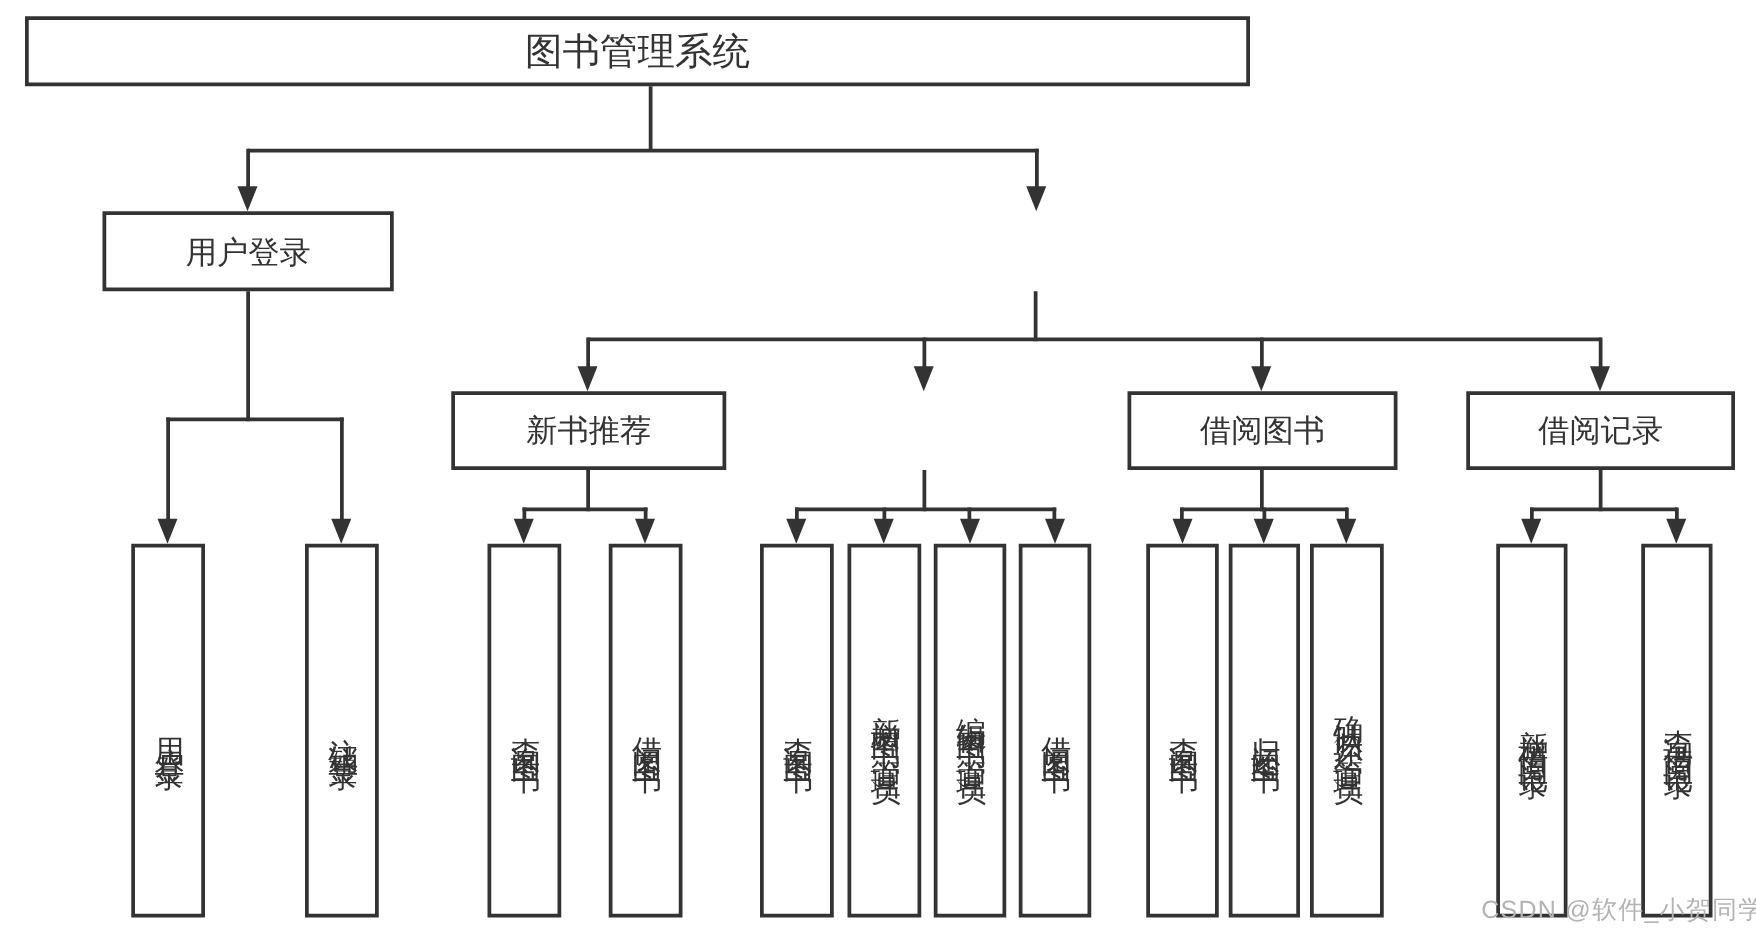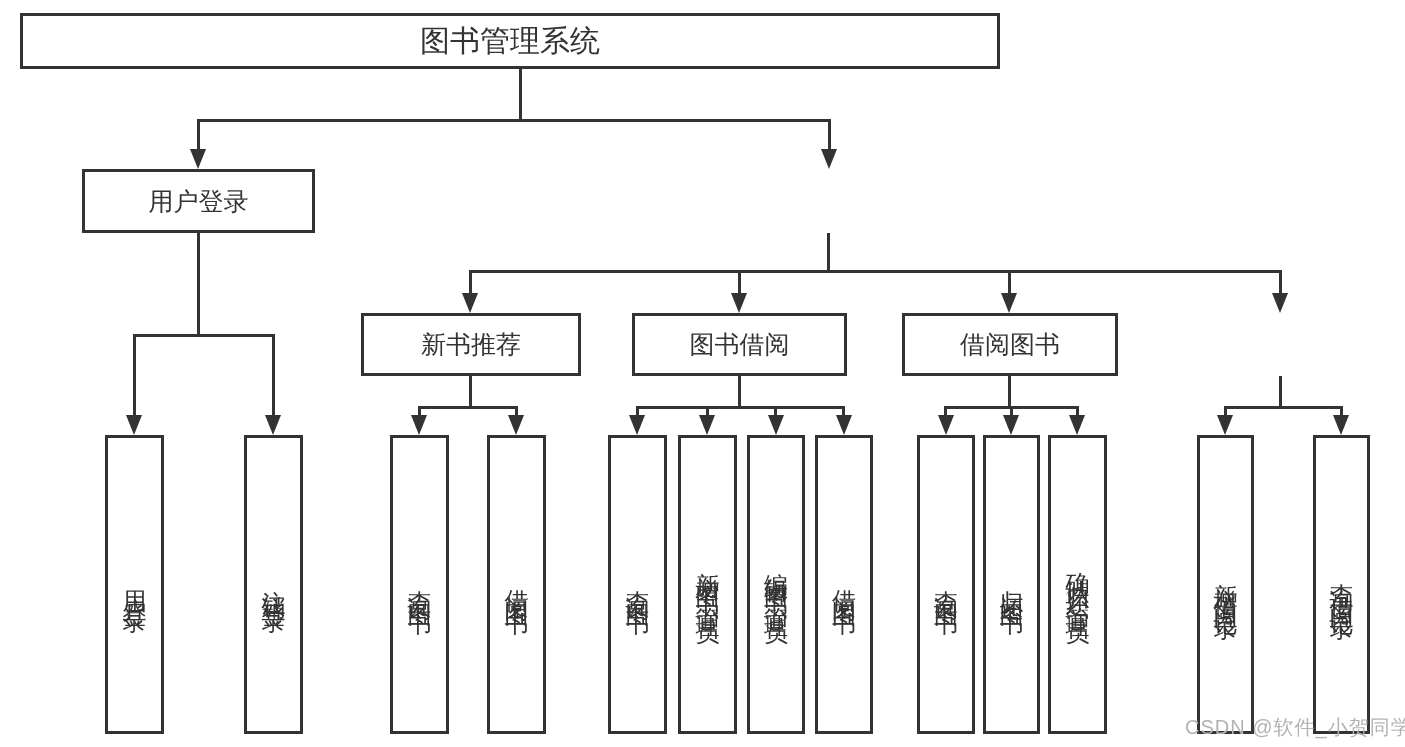--- a/index.html
+++ b/index.html
@@ -68,25 +68,25 @@
   <div class="v" style="left:738px; top:270px; height:25px;"></div>
   <div class="ah" style="left:731px; top:293px;"></div>
   <div class="v" style="left:1008px; top:270px; height:25px;"></div>
   <div class="ah" style="left:1001px; top:293px;"></div>
   <div class="v" style="left:1279px; top:270px; height:25px;"></div>
   <div class="ah" style="left:1272px; top:293px;"></div>
 
   <div class="box" style="left:361px; top:313px; width:220px; height:63px;">
     <span>新书推荐</span>
   </div>
-  <div class="box" style="left:632px; top:313px; width:215px; height:63px;">
-    <span>图书借阅</span>
-  </div>
   <div class="box" style="left:902px; top:313px; width:216px; height:63px;">
     <span>借阅图书</span>
+  </div>
+  <div class="box" style="left:1173px; top:313px; width:215px; height:63px;">
+    <span>借阅记录</span>
   </div>
 
   <div class="v" style="left:469px; top:376px; height:33px;"></div>
   <div class="h" style="left:418px; top:406px; width:100px;"></div>
   <div class="v" style="left:418px; top:406px; height:10px;"></div>
   <div class="ah" style="left:411px; top:415px;"></div>
   <div class="v" style="left:515px; top:406px; height:10px;"></div>
   <div class="ah" style="left:508px; top:415px;"></div>
 
   <div class="v" style="left:738px; top:376px; height:33px;"></div>

